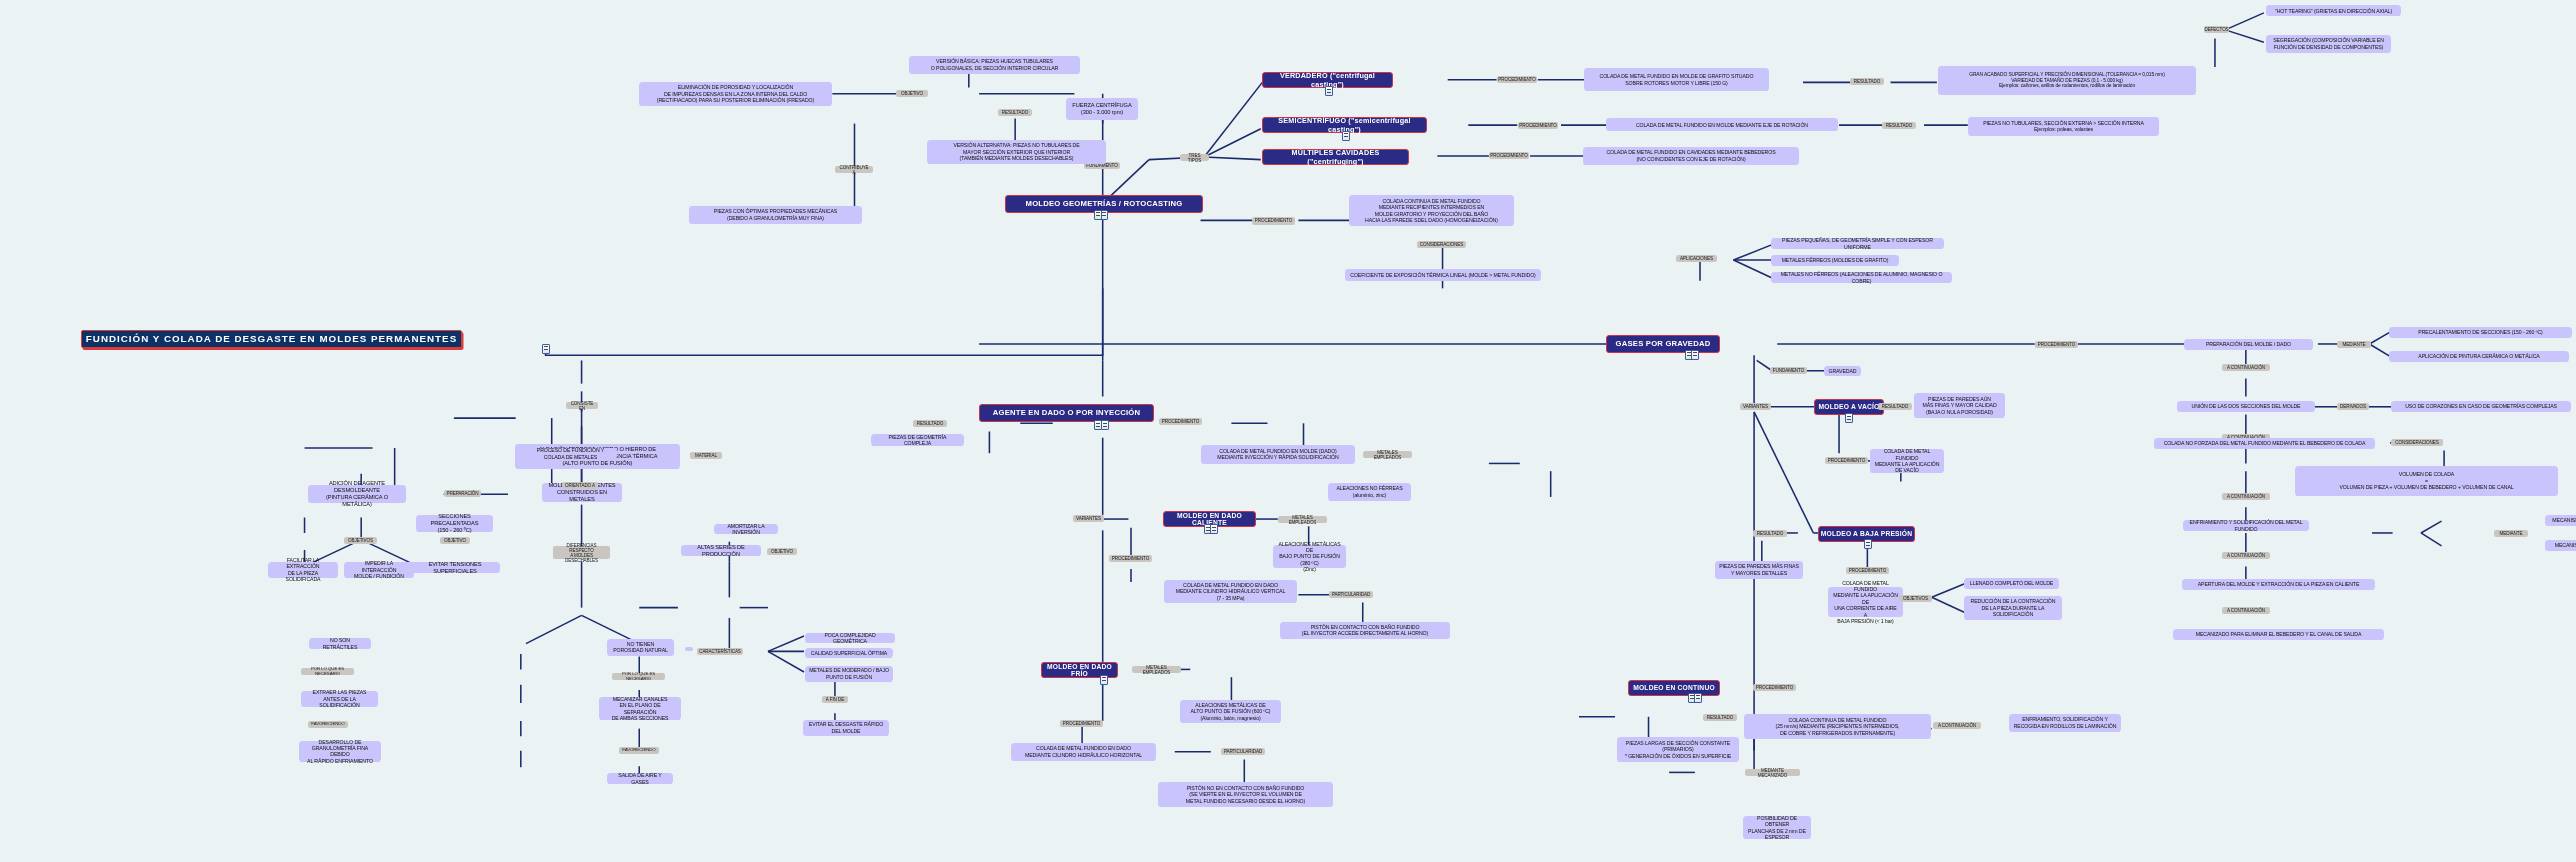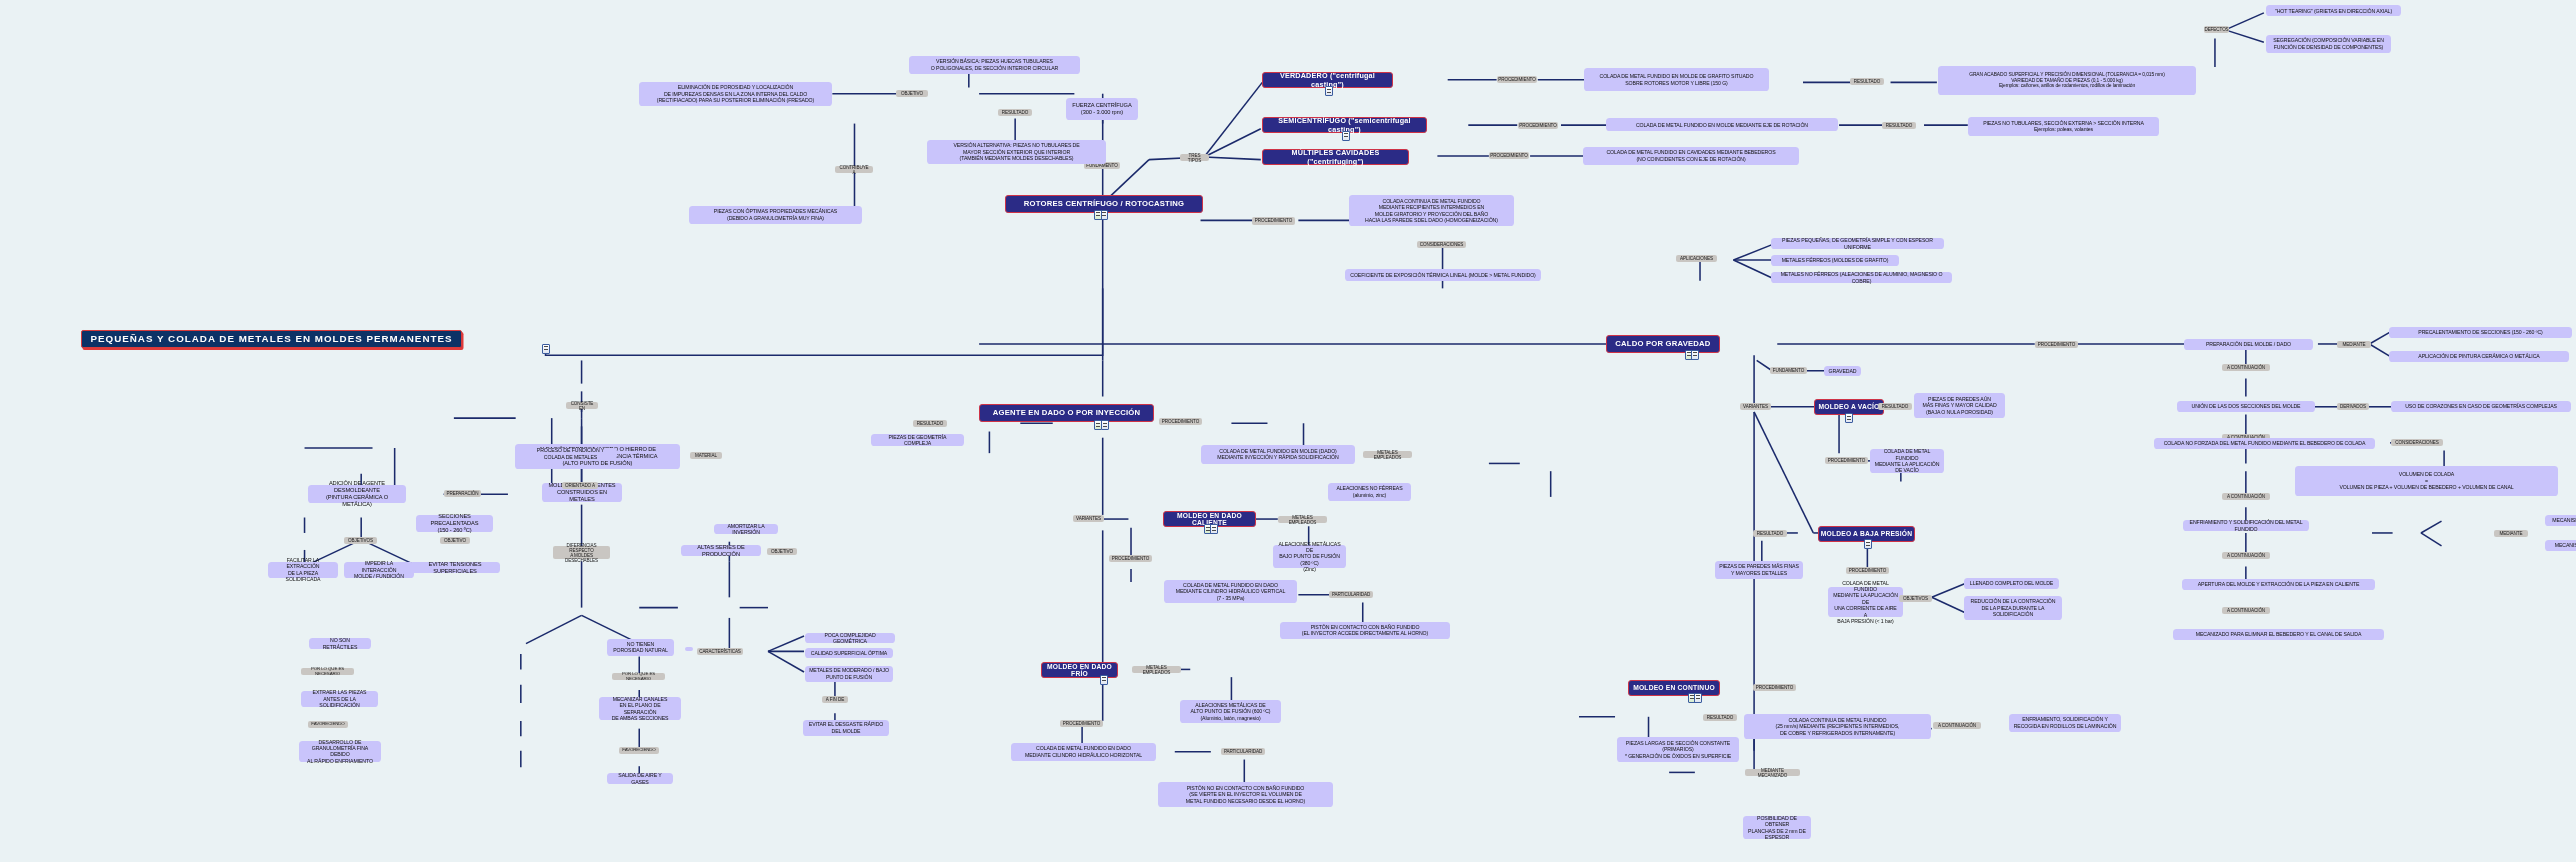--- a/index.html
+++ b/index.html
@@ -240,26 +240,26 @@
       <path d="M4360 985 L4360 1020"></path>
       <path d="M4360 1035 L4360 1075"></path>
       <path d="M4360 1100 L4360 1135"></path>
       <path d="M4605 1035 L4645 1035"></path>
       <path d="M4700 1035 L4740 1012"></path>
       <path d="M4700 1035 L4740 1060"></path>
     </g>
   </svg>
 
   <div class="titlebox" style="left:81px;top:330px;width:381px;height:17.5px;font-size:9.8px;">
-    <span>PEQUEÑAS  Y  COLADA  DE  METALES  EN  MOLDES  PERMANENTES</span>
+    <span>FUNDICIÓN  Y  COLADA  DE  DESGASTE  EN  MOLDES  PERMANENTES</span>
   </div>
   <div class="attach" style="left:542px;top:344px;"></div>
 
   <div class="mainbox" style="left:1005px;top:195px;width:198px;height:17.5px;font-size:7.7px;">
-    <span>ROTORES CENTRÍFUGO / ROTOCASTING</span>
+    <span>MOLDEO GEOMETRÍAS / ROTOCASTING</span>
   </div>
   <div class="attach" style="left:1100px;top:210px;"></div>
   <div class="attach green" style="left:1094px;top:210px;"></div>
 
   <div class="lbl" style="left:1084px;top:162px;width:36px;height:7.2px;font-size:4.6px;">
     <span>FUNDAMENTO</span></div>
 
   <div class="node" style="left:1066px;top:98px;width:72px;height:21.6px;font-size:5.7px;">
     <span>FUERZA CENTRÍFUGA
 (300 - 3.000 rpm)</span></div>
@@ -515,21 +515,21 @@
     <span>COLADA DE METAL FUNDIDO EN DADO
 MEDIANTE CILINDRO HIDRÁULICO HORIZONTAL</span></div>
   <div class="lbl" style="left:1221px;top:748px;width:44px;height:7.2px;font-size:4.6px;">
     <span>PARTICULARIDAD</span></div>
   <div class="node" style="left:1158px;top:782px;width:175px;height:25px;font-size:5.2px;">
     <span>PISTÓN NO EN CONTACTO CON BAÑO FUNDIDO
 (SE VIERTE EN EL INYECTOR EL VOLUMEN DE
 METAL FUNDIDO NECESARIO DESDE EL HORNO)</span></div>
 
   <div class="mainbox" style="left:1606px;top:335px;width:114px;height:17.5px;font-size:7.7px;">
-    <span>CALDO POR GRAVEDAD</span>
+    <span>GASES POR GRAVEDAD</span>
     </div>
   <div class="attach green" style="left:1685px;top:350px;"></div>
   <div class="attach" style="left:1691px;top:350px;"></div>
 
   <div class="lbl" style="left:1770px;top:367px;width:37px;height:7.2px;font-size:4.6px;">
     <span>FUNDAMENTO</span></div>
   <div class="node" style="left:1824px;top:366px;width:37px;height:10.3px;font-size:5.2px;">
     <span>GRAVEDAD</span></div>
 
   <div class="lbl" style="left:1740px;top:403px;width:31px;height:7.2px;font-size:4.6px;">

